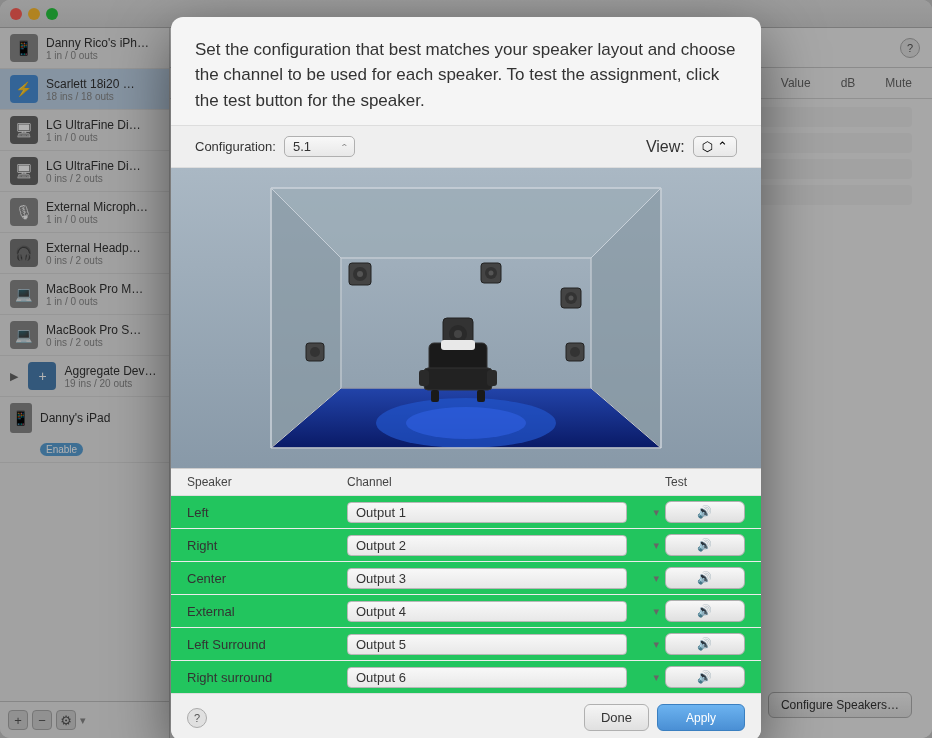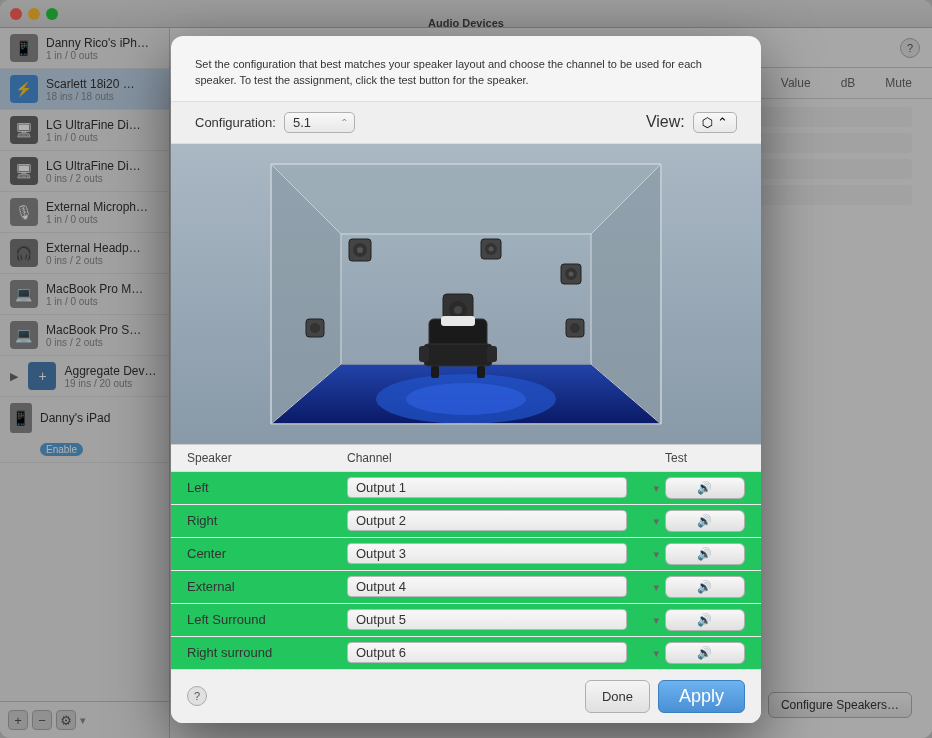--- a/index.html
+++ b/index.html
@@ -206,21 +206,21 @@
       background: #f5f5f5;
       border-radius: 12px;
       box-shadow: 0 20px 60px rgba(0,0,0,0.5);
       overflow: hidden;
       position: relative;
       margin-top: 20px;
     }
 
     .modal-description {
       padding: 20px 24px 12px;
-      font-size: 11px;
+      font-size: 17px;
       color: #333;
       line-height: 1.5;
       border-bottom: 1px solid #ddd;
     }
 
     .modal-config-bar {
       padding: 10px 24px;
       display: flex;
       align-items: center;
       border-bottom: 1px solid #ddd;
@@ -408,22 +408,22 @@
       padding: 5px 16px;
       font-size: 13px;
       cursor: pointer;
       color: #333;
     }
 
     .btn-apply {
       background: linear-gradient(to bottom, #6cb3f0, #4a8fd4);
       border: 1px solid #3a7fc0;
       border-radius: 6px;
-      padding: 5px 20px;
-      font-size: 18px;
+      padding: 5px 28px;
+      font-size: 12px;
       cursor: pointer;
       color: white;
       font-weight: 500;
     }
 
     
     .bg-value-header {
       display: flex;
       justify-content: flex-end;
       gap: 30px;

